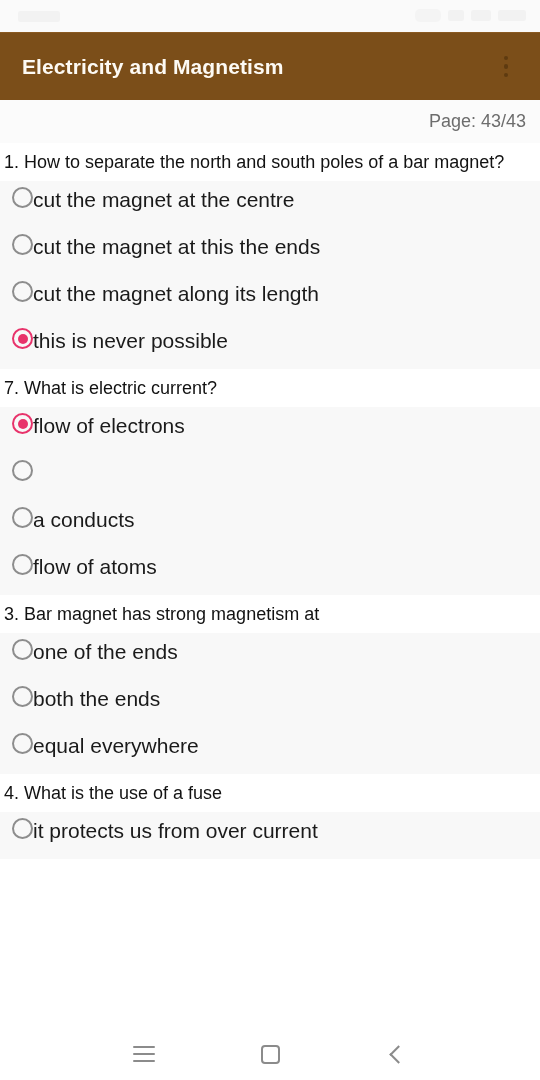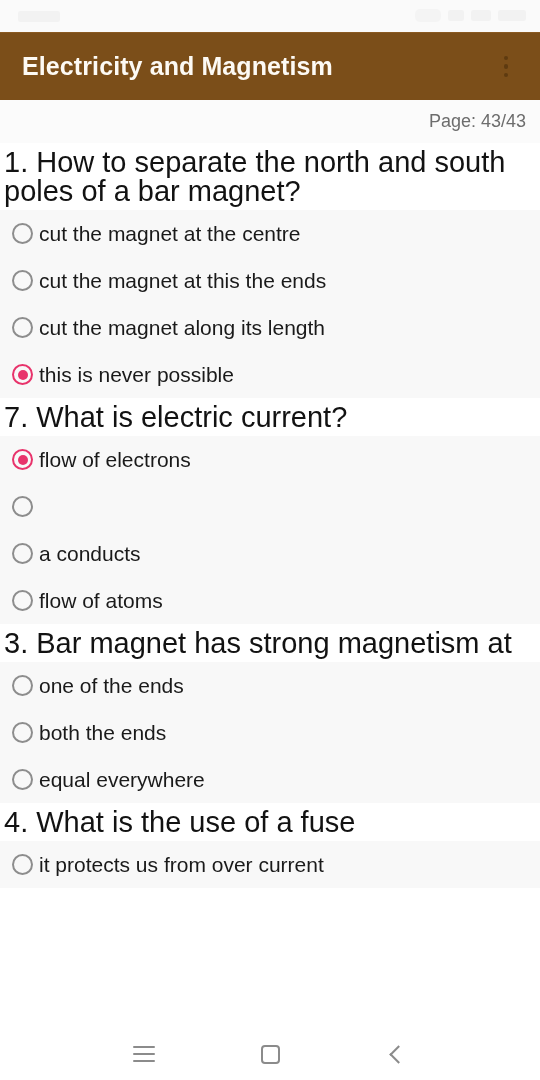--- a/index.html
+++ b/index.html
@@ -24,21 +24,21 @@
 
   
   .appbar {
     flex:0 0 68px; height:68px;
     background:#7b4e19;
     display:flex; align-items:center;
     padding:0 14px 0 22px;
     border-top:1px solid #8a5a22;
   }
   .appbar-title {
-    color:#fdfaf4; font-size:25px; font-weight:bold;
+    color:#fdfaf4; font-size:21px; font-weight:bold;
     letter-spacing:.1px; flex:1;
     white-space:nowrap; overflow:hidden; text-overflow:ellipsis;
   }
   .overflow-btn {
     width:40px; height:54px;
     display:flex; flex-direction:column;
     align-items:center; justify-content:center; gap:4px;
     cursor:pointer;
   }
   .overflow-btn i {
@@ -54,28 +54,28 @@
     padding-right:14px;
   }
   .page-label { color:#6d6d6d; font-size:18px; }
 
   
   .quizlist { flex:1 1 auto; overflow:hidden; background:#ffffff; }
 
   .q-header {
     background:#ffffff;
     color:#121212;
-    font-size:29px;
+    font-size:18px;
     line-height:29px;
     padding:5px 6px 4px 4px;
   }
   .opt-group { background:#f8f8f8; }
   .opt-row {
-    display:flex; align-items:center;
-    gap:6px;
+    display:flex; 
+    gap:0;
     padding:6px 6px 6px 12px;
     min-height:47px;
     cursor:pointer;
   }
   .radio {
     flex:0 0 auto;
     width:21px; height:21px; border-radius:50%;
     border:2px solid #8d8d8d;
     background:transparent;
     position:relative;

